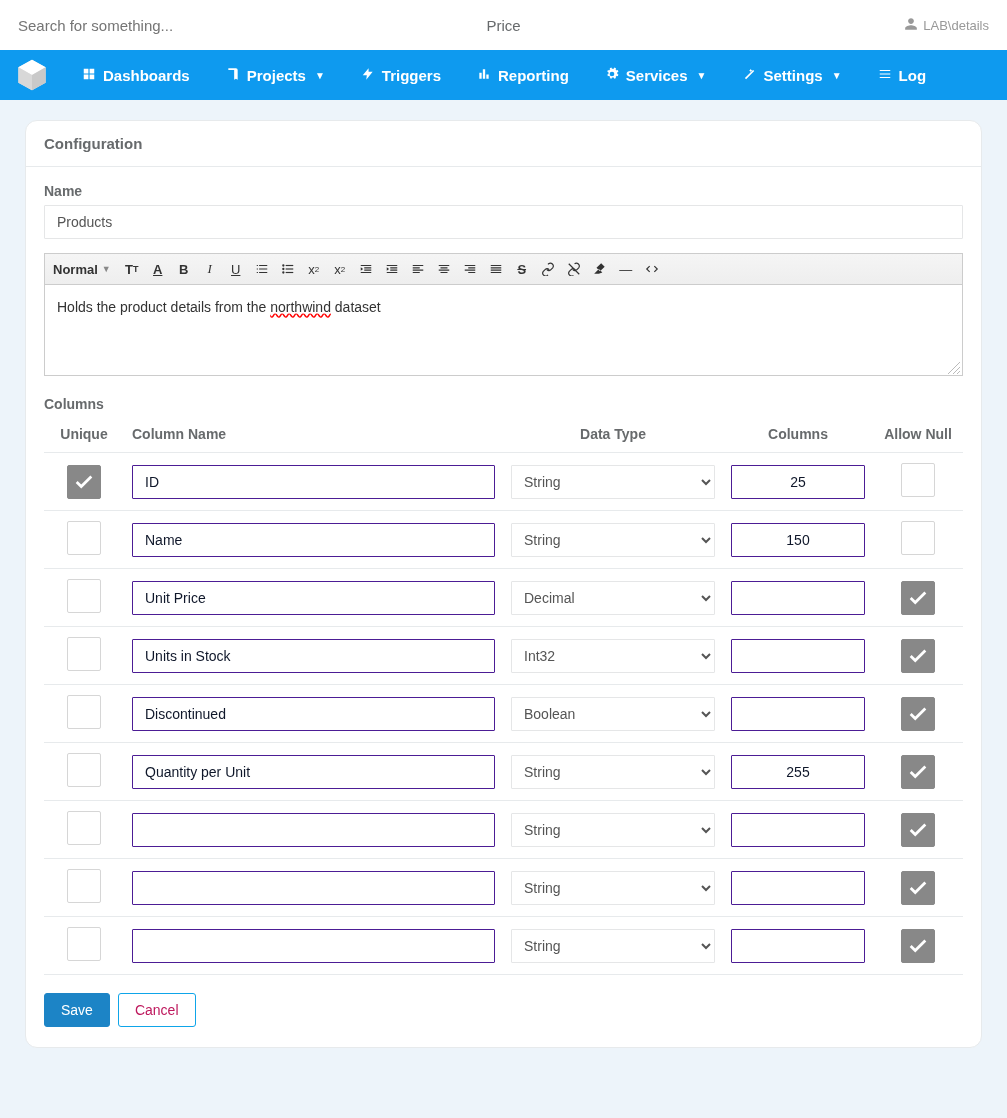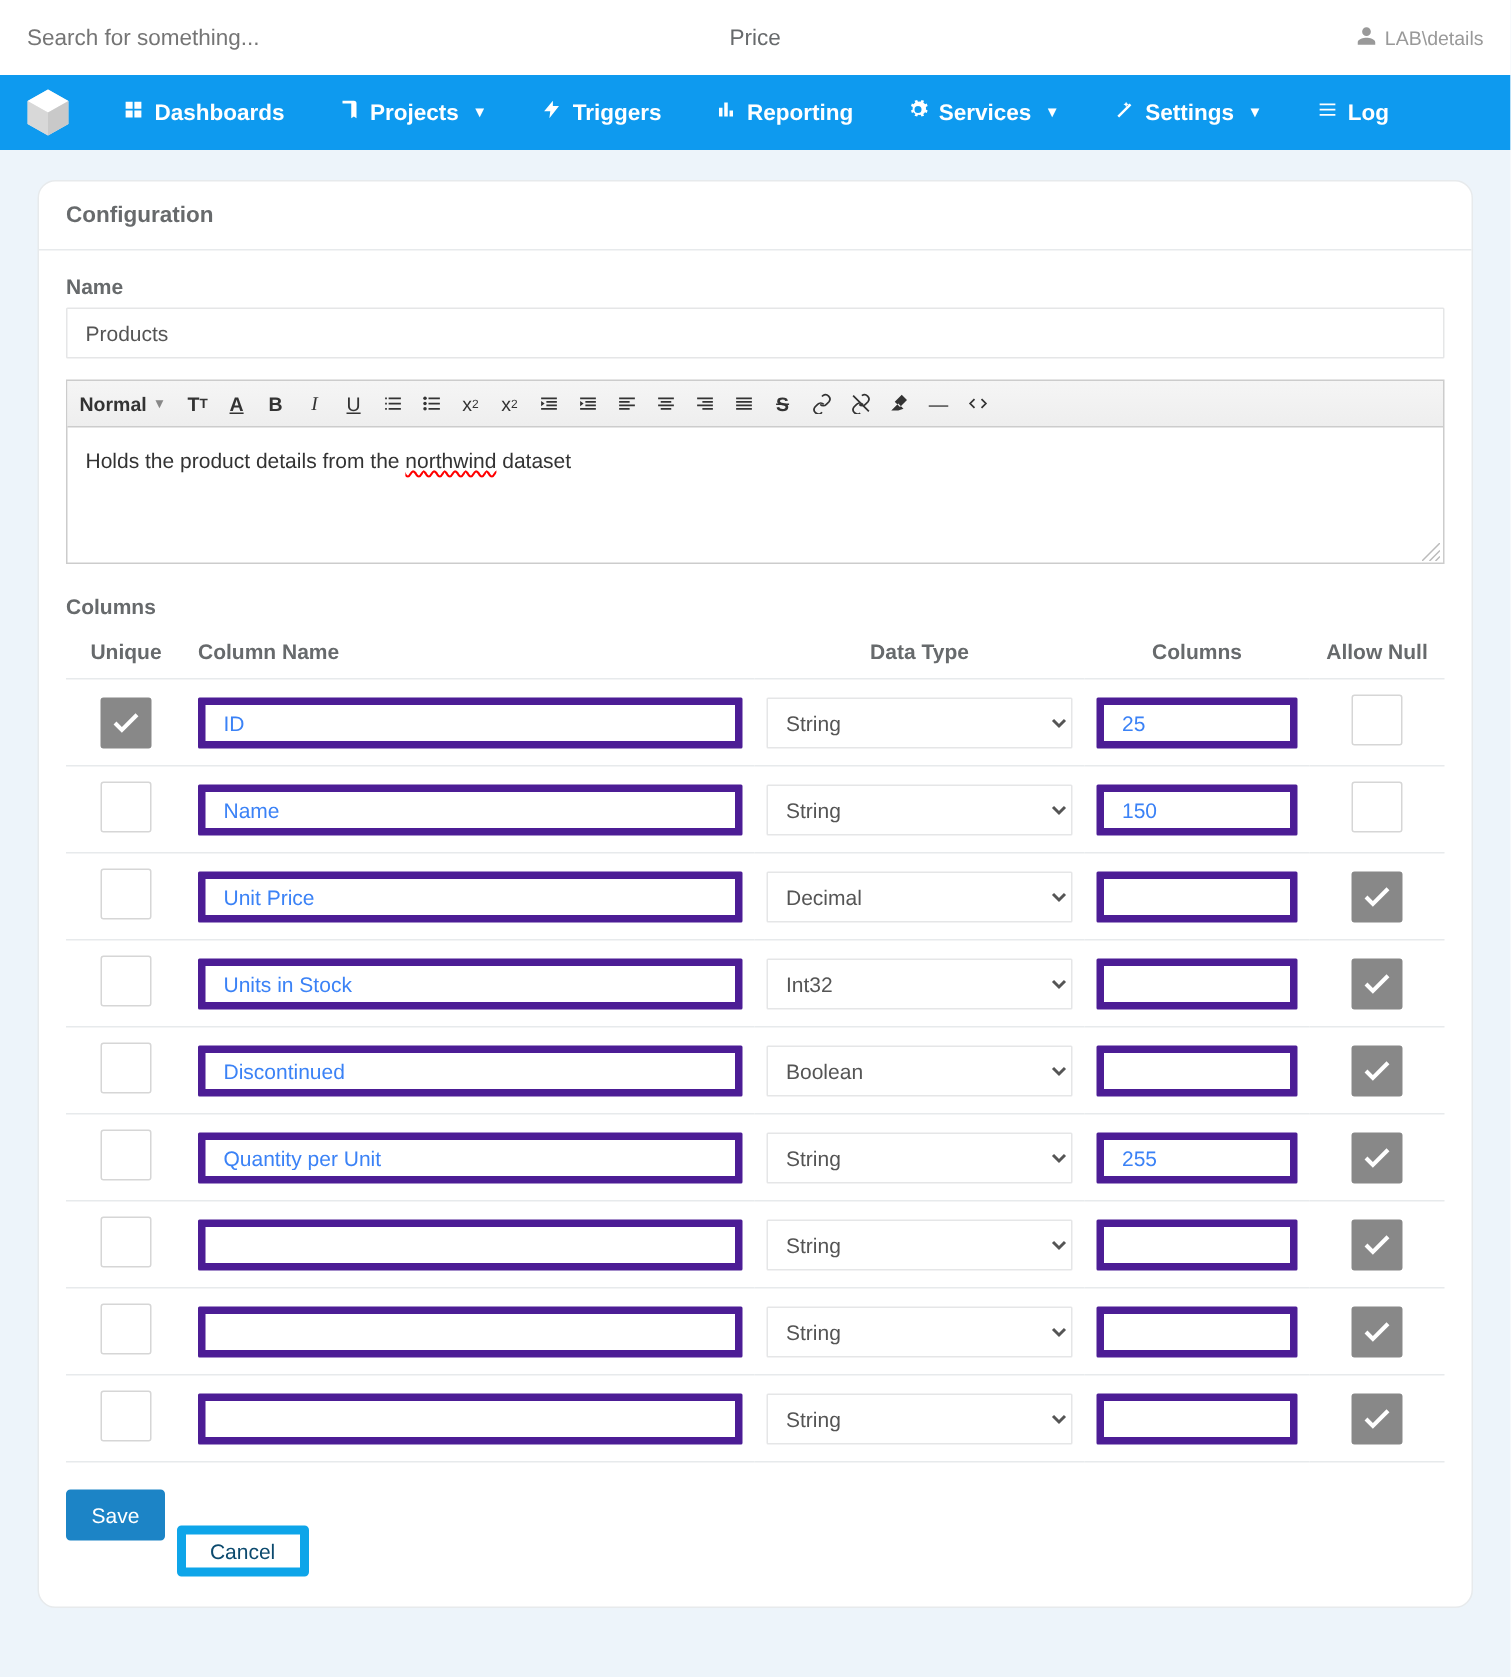--- a/index.html
+++ b/index.html
@@ -178,27 +178,27 @@
       vertical-align: middle;
     }
     .col-unique { width: 80px; }
     .col-name { width: auto; }
     .col-type { width: 220px; }
     .col-length { width: 150px; }
     .col-null { width: 90px; }
     .cell-input {
       width: 100%;
       height: 34px;
-      border: 5px solid #4c1d95;
+      border: 1px solid #4c1d95;
       padding: 0 12px;
       font-size: 14px;
-      color: #3b82f6;
+      color: #0f172a;
       border-radius: 1px;
     }
-    .cell-input.center { }
+    .cell-input.center { text-align: center; }
     .cell-select {
       width: 100%;
       height: 34px;
       border: 1px solid #e5e6e7;
       padding: 0 8px;
       font-size: 14px;
       color: #555;
       background: #fff;
       border-radius: 1px;
     }
@@ -228,23 +228,22 @@
       cursor: pointer;
       border: 1px solid transparent;
     }
     .btn-primary {
       background: #1c84c6;
       color: #fff;
       border-color: #1c84c6;
     }
     .btn-default {
       background: #fff;
-      color: #0c4a6e;
-      border: 6px solid #0ea5e9;
-      margin-top: 24px;
+      color: #be185d;
+      border: 1px solid #0ea5e9;
     }
     .icon-svg { width: 14px; height: 14px; fill: currentColor; }
   </style>
 </head>
 <body>
 
 <div class="topbar">
   <input class="search-input" placeholder="Search for something..." style="">
   <div class="app-title">Price</div>
   <div class="user-block">

